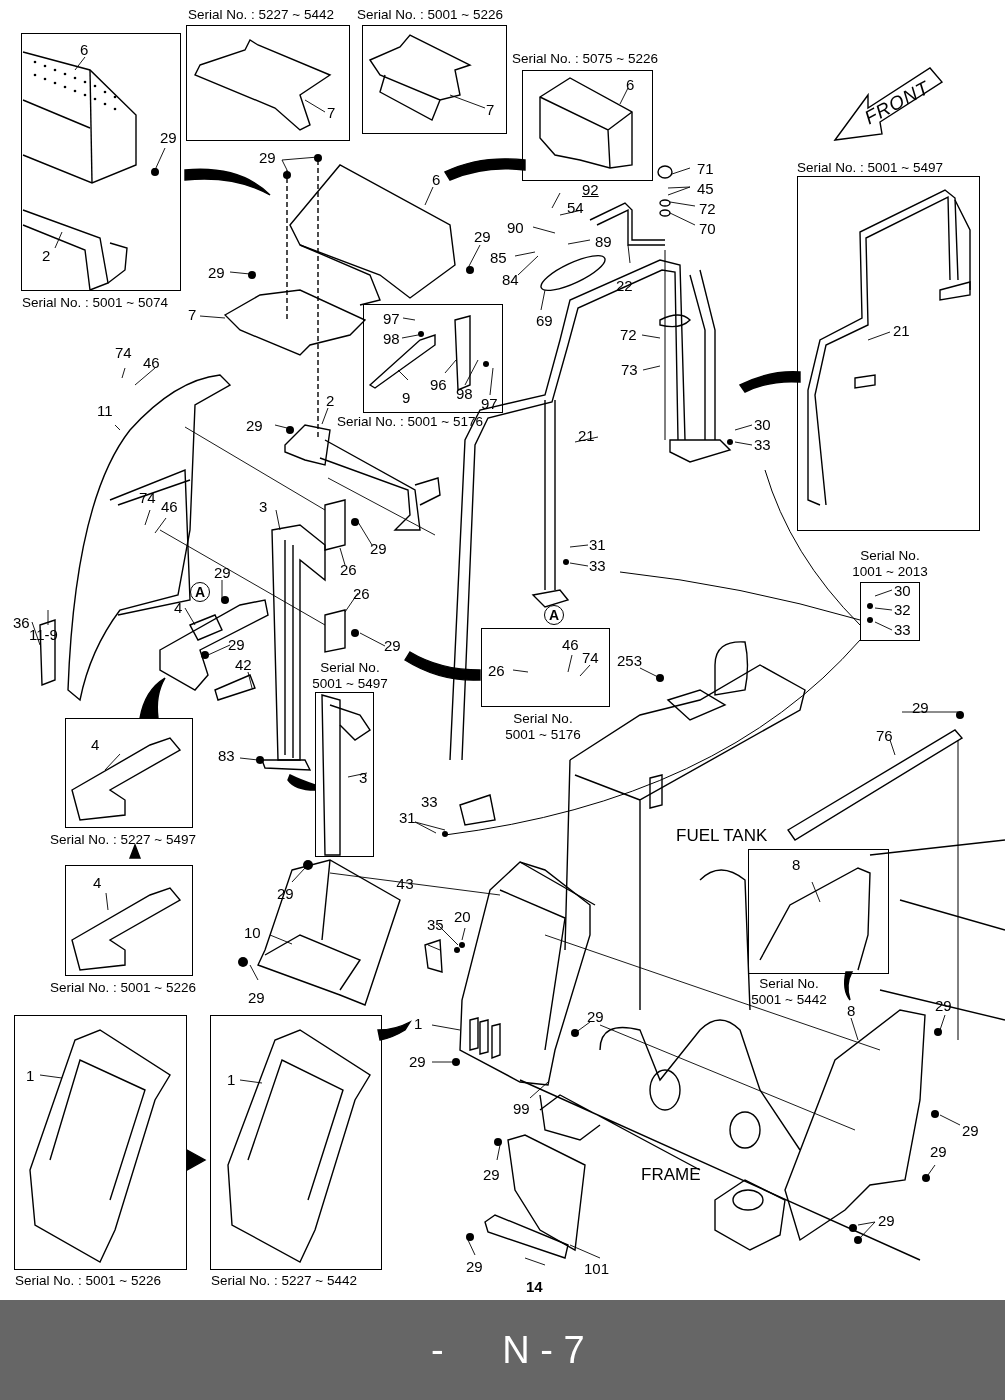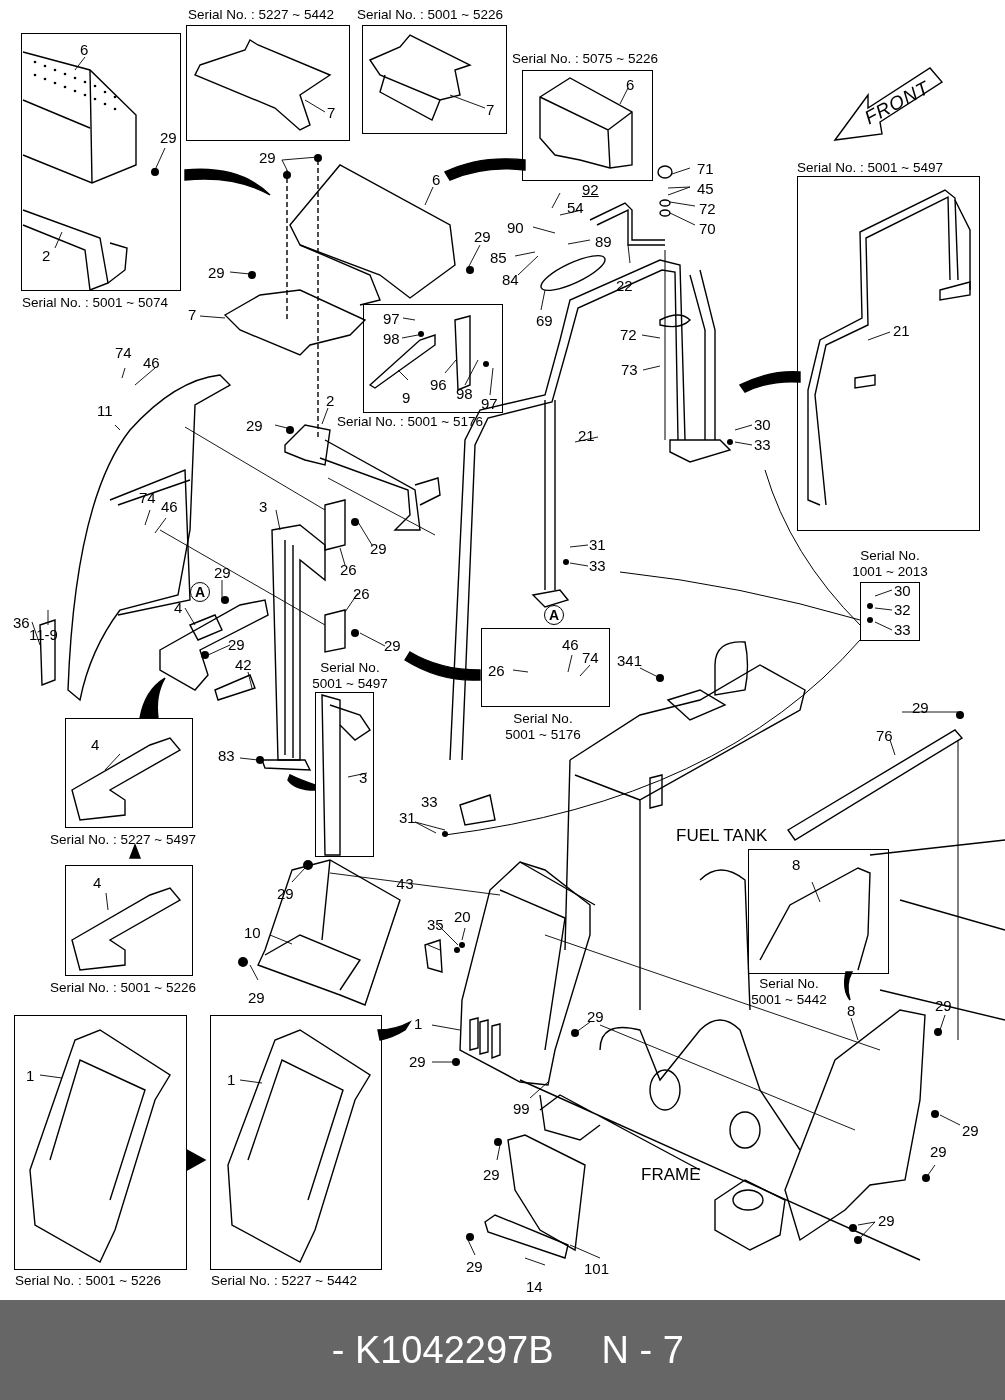--- a/index.html
+++ b/index.html
@@ -407,21 +407,21 @@
 <div class="lbl" style="left:754px;top:417px;">30</div>
 <div class="lbl" style="left:754px;top:437px;">33</div>
 <div class="lbl" style="left:589px;top:537px;">31</div>
 <div class="lbl" style="left:589px;top:558px;">33</div>
 <div class="lbl" style="left:894px;top:583px;">30</div>
 <div class="lbl" style="left:894px;top:602px;">32</div>
 <div class="lbl" style="left:894px;top:622px;">33</div>
 <div class="lbl" style="left:488px;top:663px;">26</div>
 <div class="lbl" style="left:562px;top:637px;">46</div>
 <div class="lbl" style="left:582px;top:650px;">74</div>
-<div class="lbl" style="left:617px;top:653px;">341</div>
+<div class="lbl" style="left:617px;top:653px;">253</div>
 
 <div class="lbl" style="left:359px;top:770px;">3</div>
 <div class="lbl" style="left:91px;top:737px;">4</div>
 <div class="lbl" style="left:93px;top:875px;">4</div>
 <div class="lbl" style="left:421px;top:794px;">33</div>
 <div class="lbl" style="left:399px;top:810px;">31</div>
 <div class="lbl" style="left:912px;top:700px;">29</div>
 <div class="lbl" style="left:876px;top:728px;">76</div>
 
 <div class="lbl" style="left:277px;top:886px;">29</div>
@@ -437,23 +437,23 @@
 <div class="lbl" style="left:962px;top:1123px;">29</div>
 <div class="lbl" style="left:930px;top:1144px;">29</div>
 <div class="lbl" style="left:878px;top:1213px;">29</div>
 
 <div class="lbl" style="left:414px;top:1016px;">1</div>
 <div class="lbl" style="left:587px;top:1009px;">29</div>
 <div class="lbl" style="left:409px;top:1054px;">29</div>
 <div class="lbl" style="left:513px;top:1101px;">99</div>
 <div class="lbl" style="left:483px;top:1167px;">29</div>
 <div class="lbl" style="left:466px;top:1259px;">29</div>
-<div class="lbl" style="left:526px;top:1279px;">14</div>
+<div class="lbl" style="left:526px;top:1279px;font-weight:bold;">14</div>
 <div class="lbl" style="left:584px;top:1261px;">101</div>
 
 <div class="lbl" style="left:26px;top:1068px;">1</div>
 <div class="lbl" style="left:227px;top:1072px;">1</div>
 
 </div>
 
 <div id="footer">
-  &nbsp;<span>-</span>&nbsp;<span>K1042297B</span><span class="sp"></span><span>N - 7</span>
+  &nbsp;<span>-</span>&nbsp;<span class="sp"></span><span>N - 7</span>
 </div>
 
 </body></html>

